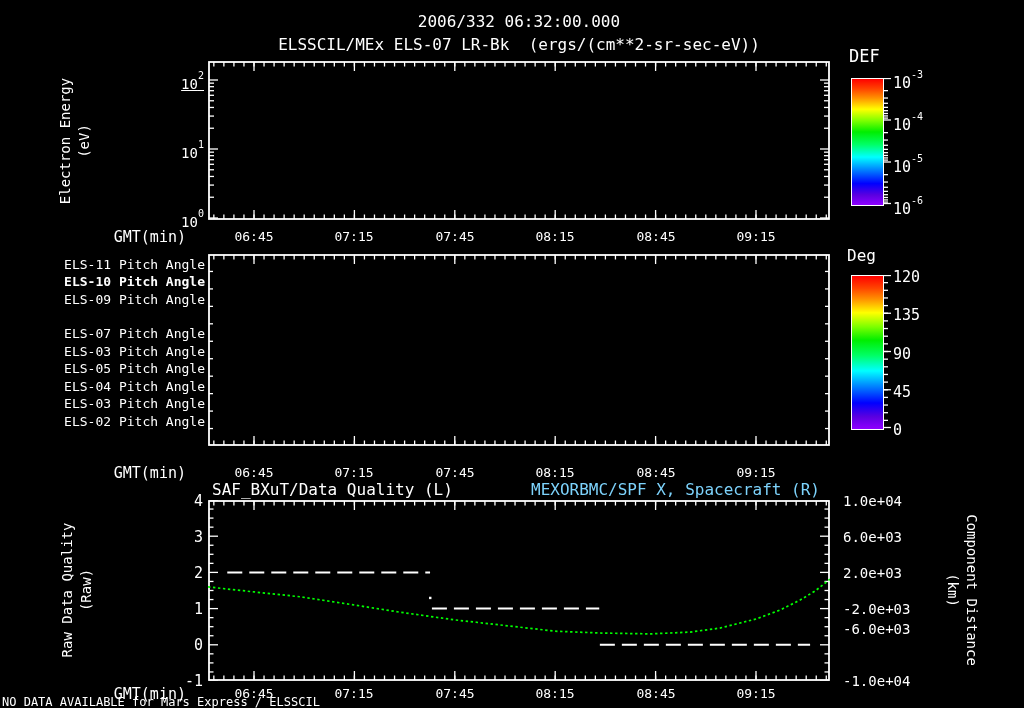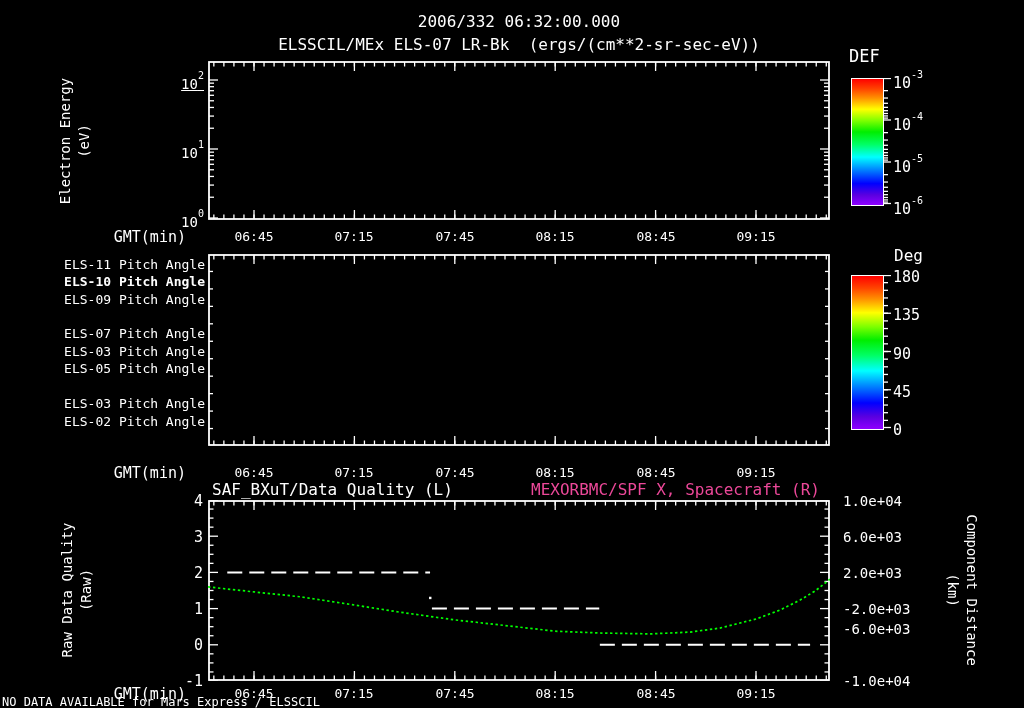--- a/index.html
+++ b/index.html
@@ -18,21 +18,21 @@
   .gmt{left:98px;width:88px;text-align:right;font-size:15px !important;}
   .tt{width:60px;text-align:center;}
   .els-row{position:absolute;left:18px;width:187px;text-align:right;font-size:13px;height:16px;line-height:16px;}
   .cbar{position:absolute;width:31px;border:1px solid #fff;
         background:linear-gradient(to bottom,#ff0000 0%,#ff4500 8%,#ff9000 15%,#ffff00 24%,#7fff00 33%,#00ee00 42%,#00ff66 52%,#00ffff 62%,#0090ff 71%,#0000ff 83%,#5a00e0 92%,#8f00ff 100%);}
   .cb-title{position:absolute;font-size:17px;}
   .cb-lab{position:absolute;left:893px;width:70px;text-align:left;font-size:15px;height:18px;line-height:23px;}
   .p3lab{position:absolute;left:146px;width:57px;text-align:right;font-size:15px;height:18px;line-height:18px;}
   .p3rlab{position:absolute;left:843px;width:84px;text-align:left;font-size:14px;height:18px;line-height:18px;}
   .ptitle{position:absolute;top:480px;font-size:16px;white-space:pre;}
-  .green{color:#ec4899;}
+  .green{color:#7dd3fc;}
   .footer{position:absolute;left:2px;top:695px;font-size:12px;white-space:pre;}
 </style>
 </head>
 <body>
 
 <div class="screen">
 
   <div class="abs t1">2006/332 06:32:00.000</div>
   <div class="abs t2">ELSSCIL/MEx ELS-07 LR-Bk  (ergs/(cm**2-sr-sec-eV))</div>
 
@@ -426,34 +426,35 @@
       <line x1="1" y1="174.54545454545453" x2="5" y2="174.54545454545453" stroke="#fff" stroke-width="1.3"></line>
       <line x1="621" y1="174.54545454545453" x2="617" y2="174.54545454545453" stroke="#fff" stroke-width="1.3"></line>
     </svg>
 
   <div class="els-row" style="top:257px;">ELS-11 Pitch Angle</div>
   <div class="els-row" style="top: 274px; font-weight: bold;">ELS-10 Pitch Angle</div>
   <div class="els-row" style="top:292px;">ELS-09 Pitch Angle</div>
   <div class="els-row" style="top:326px;">ELS-07 Pitch Angle</div>
   <div class="els-row" style="top:344px;">ELS-03 Pitch Angle</div>
   <div class="els-row" style="top:361px;">ELS-05 Pitch Angle</div>
+  <div class="els-row" style="top:379px;">ELS-04 Pitch Angle</div>
   <div class="els-row" style="top:396px;">ELS-03 Pitch Angle</div>
   <div class="els-row" style="top:414px;">ELS-02 Pitch Angle</div>
 
   <div class="time-row" style="top:465px;">
     <span class="gmt">GMT(min)</span>
     <span class="tt" style="left:224px;">06:45</span>
     <span class="tt" style="left:324px;">07:15</span>
     <span class="tt" style="left:425px;">07:45</span>
     <span class="tt" style="left:525px;">08:15</span>
     <span class="tt" style="left:626px;">08:45</span>
     <span class="tt" style="left:726px;">09:15</span>
   </div>
 
-  <div class="cb-title" style="left:847px;top:246px;font-size:16px;margin-left:47px;">Deg</div>
+  <div class="cb-title" style="left:847px;top:246px;font-size:16px;">Deg</div>
   <div class="cbar" style="left:851px;top:275px;height:153px;"></div>
   <svg id="cb2t" class="panel-svg" style="left:884px;top:275px;" width="12" height="154">
       <line x1="0" y1="0.5" x2="7" y2="0.5" stroke="#fff" stroke-width="1.3"></line>
       <line x1="0" y1="38.25" x2="7" y2="38.25" stroke="#fff" stroke-width="1.3"></line>
       <line x1="0" y1="76.5" x2="7" y2="76.5" stroke="#fff" stroke-width="1.3"></line>
       <line x1="0" y1="114.75" x2="7" y2="114.75" stroke="#fff" stroke-width="1.3"></line>
       <line x1="0" y1="152.5" x2="7" y2="152.5" stroke="#fff" stroke-width="1.3"></line>
       <line x1="0" y1="7.65" x2="4" y2="7.65" stroke="#fff" stroke-width="1.3"></line>
       <line x1="0" y1="15.3" x2="4" y2="15.3" stroke="#fff" stroke-width="1.3"></line>
       <line x1="0" y1="22.950000000000003" x2="4" y2="22.950000000000003" stroke="#fff" stroke-width="1.3"></line>
@@ -467,21 +468,21 @@
       <line x1="0" y1="84.15" x2="4" y2="84.15" stroke="#fff" stroke-width="1.3"></line>
       <line x1="0" y1="91.80000000000001" x2="4" y2="91.80000000000001" stroke="#fff" stroke-width="1.3"></line>
       <line x1="0" y1="99.45000000000002" x2="4" y2="99.45000000000002" stroke="#fff" stroke-width="1.3"></line>
       <line x1="0" y1="107.10000000000002" x2="4" y2="107.10000000000002" stroke="#fff" stroke-width="1.3"></line>
       <line x1="0" y1="114.75000000000003" x2="4" y2="114.75000000000003" stroke="#fff" stroke-width="1.3"></line>
       <line x1="0" y1="122.40000000000003" x2="4" y2="122.40000000000003" stroke="#fff" stroke-width="1.3"></line>
       <line x1="0" y1="130.05000000000004" x2="4" y2="130.05000000000004" stroke="#fff" stroke-width="1.3"></line>
       <line x1="0" y1="137.70000000000005" x2="4" y2="137.70000000000005" stroke="#fff" stroke-width="1.3"></line>
       <line x1="0" y1="145.35000000000005" x2="4" y2="145.35000000000005" stroke="#fff" stroke-width="1.3"></line>
     </svg>
-  <div class="cb-lab" style="top:266px;">180</div>
+  <div class="cb-lab" style="top:266px;">120</div>
   <div class="cb-lab" style="top:304px;">135</div>
   <div class="cb-lab" style="top:343px;">90</div>
   <div class="cb-lab" style="top:381px;">45</div>
   <div class="cb-lab" style="top:419px;">0</div>
 
   <div class="ptitle" style="left:212px;">SAF_BXuT/Data Quality (L)</div>
   <div class="ptitle green" style="left:531px;">MEXORBMC/SPF X, Spacecraft (R)</div>
 
   <div class="abs rot" style="left:77px;top:590px;"><span>Raw Data Quality</span><br><span>(Raw)</span></div>
   <div class="abs rot-cw" style="left:962px;top:590px;"><span>Component Distance</span><br><span>(km)</span></div>

